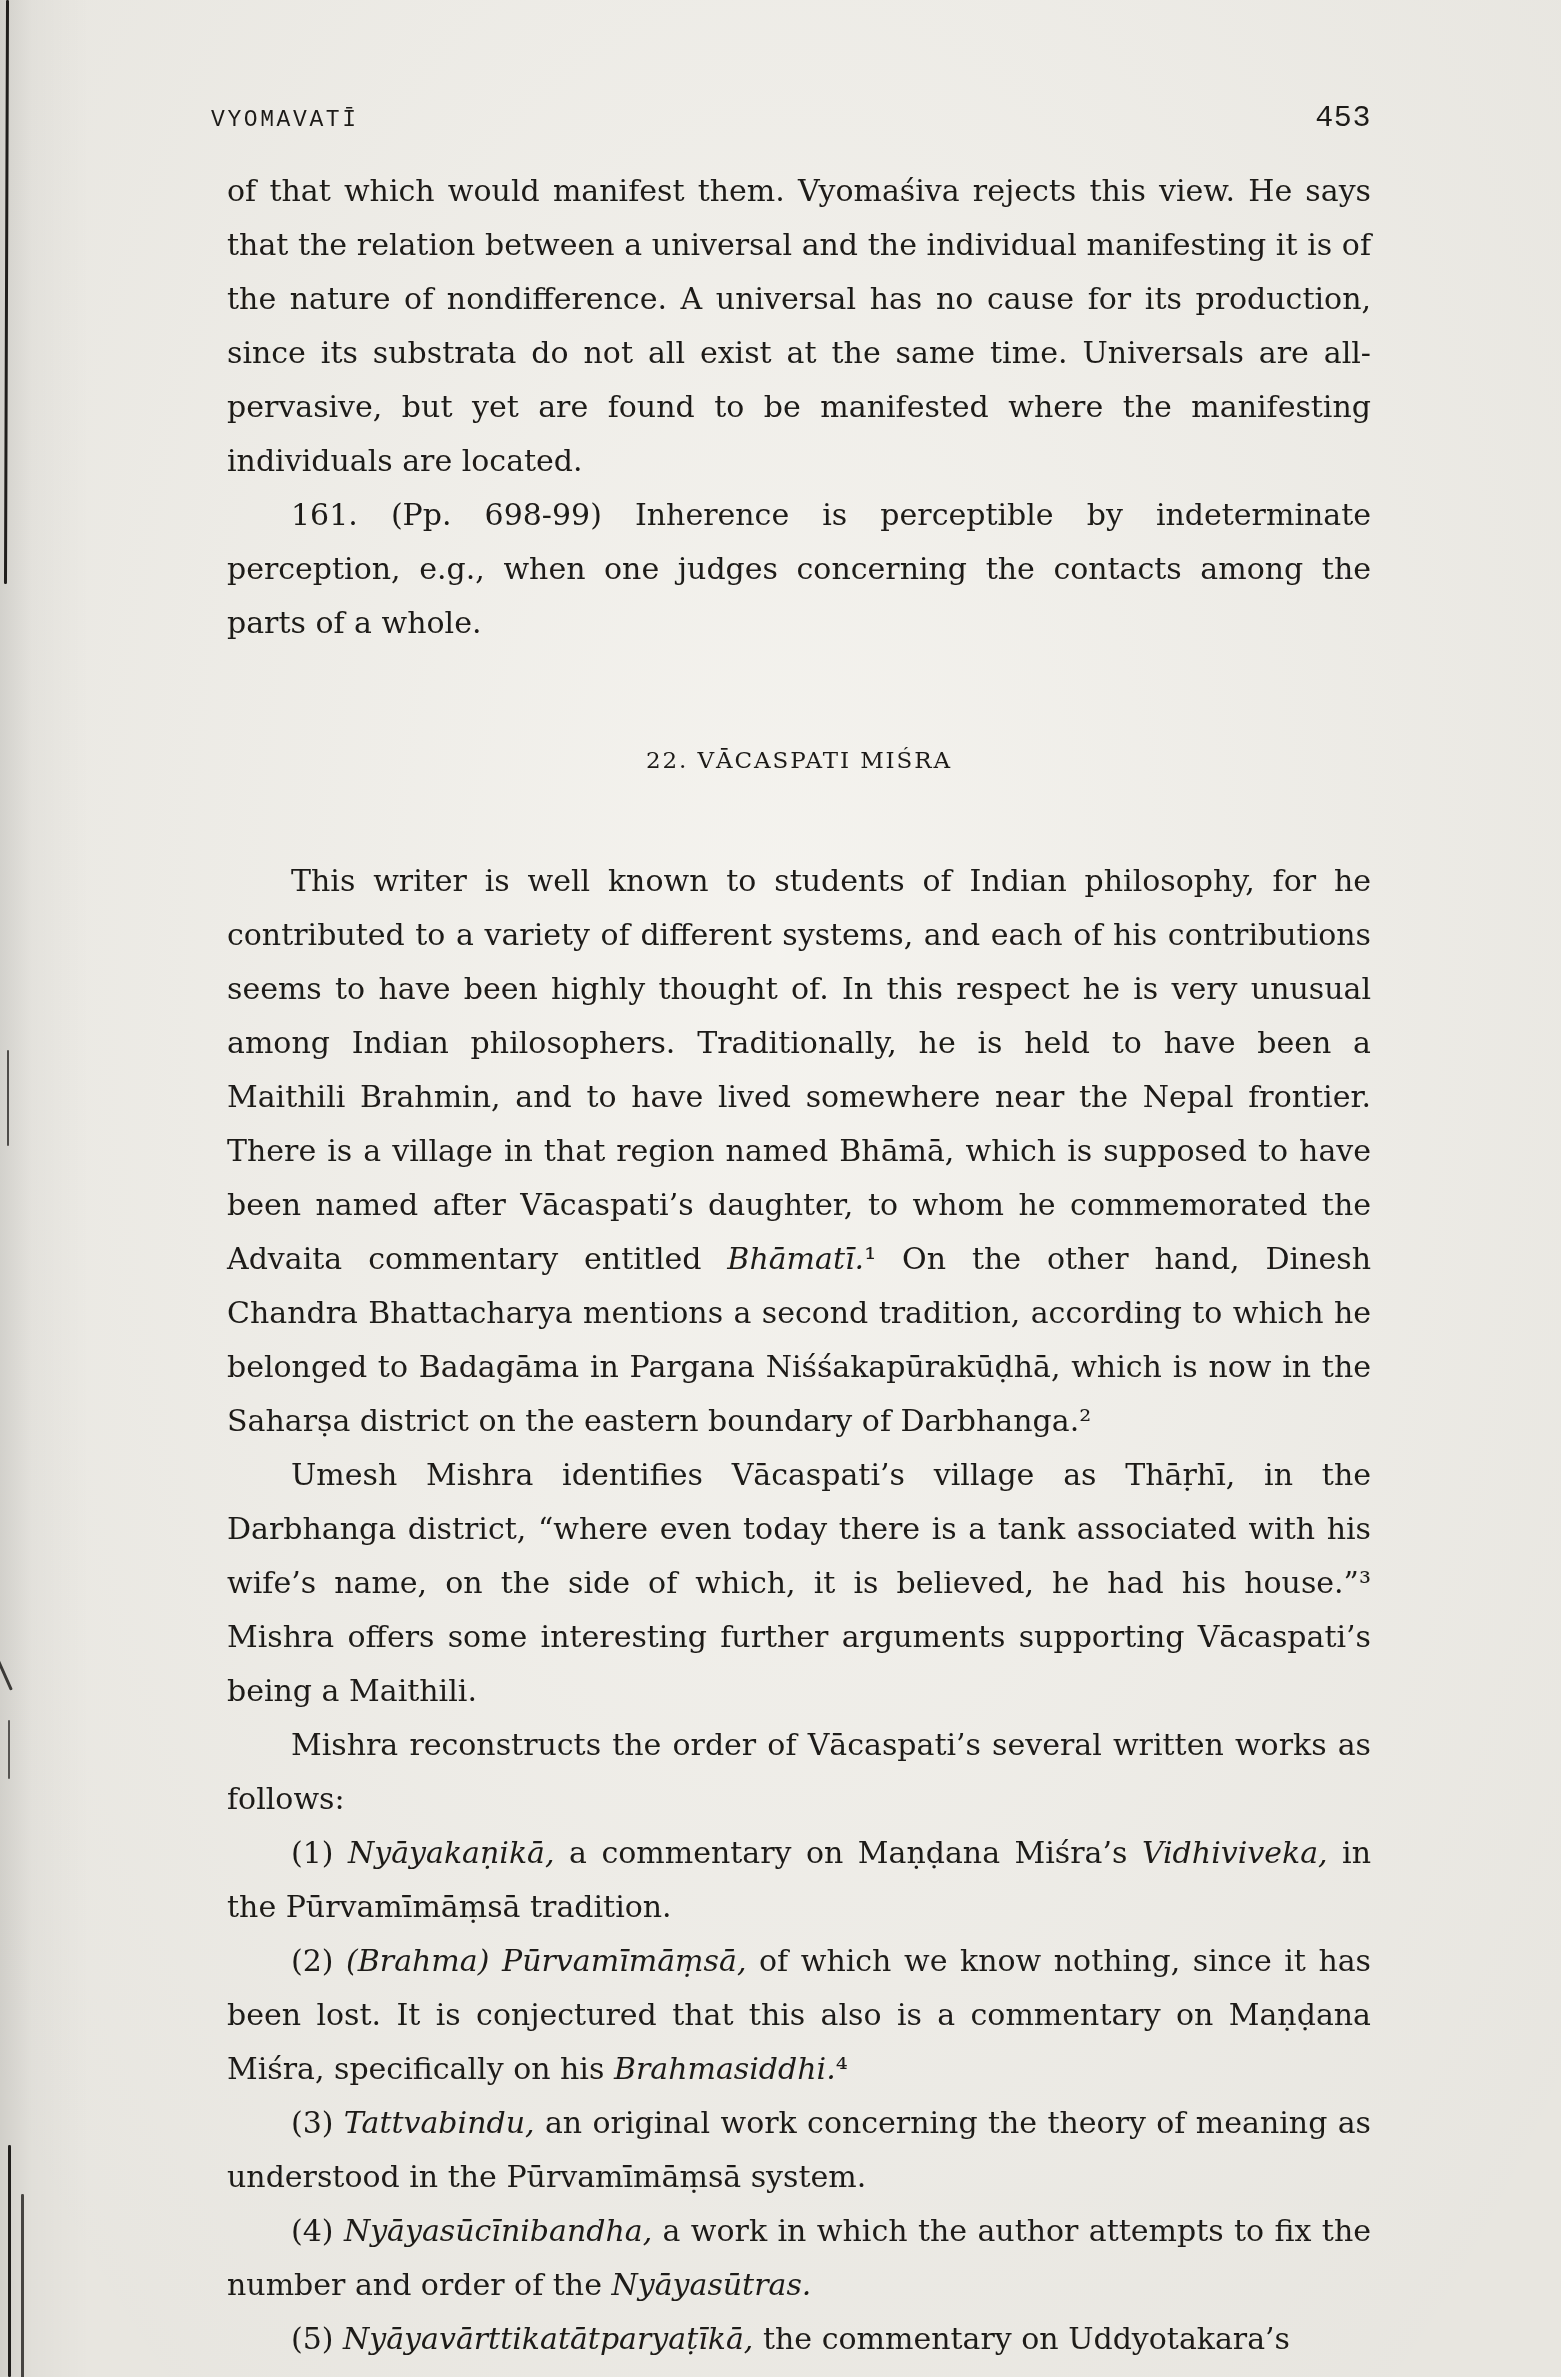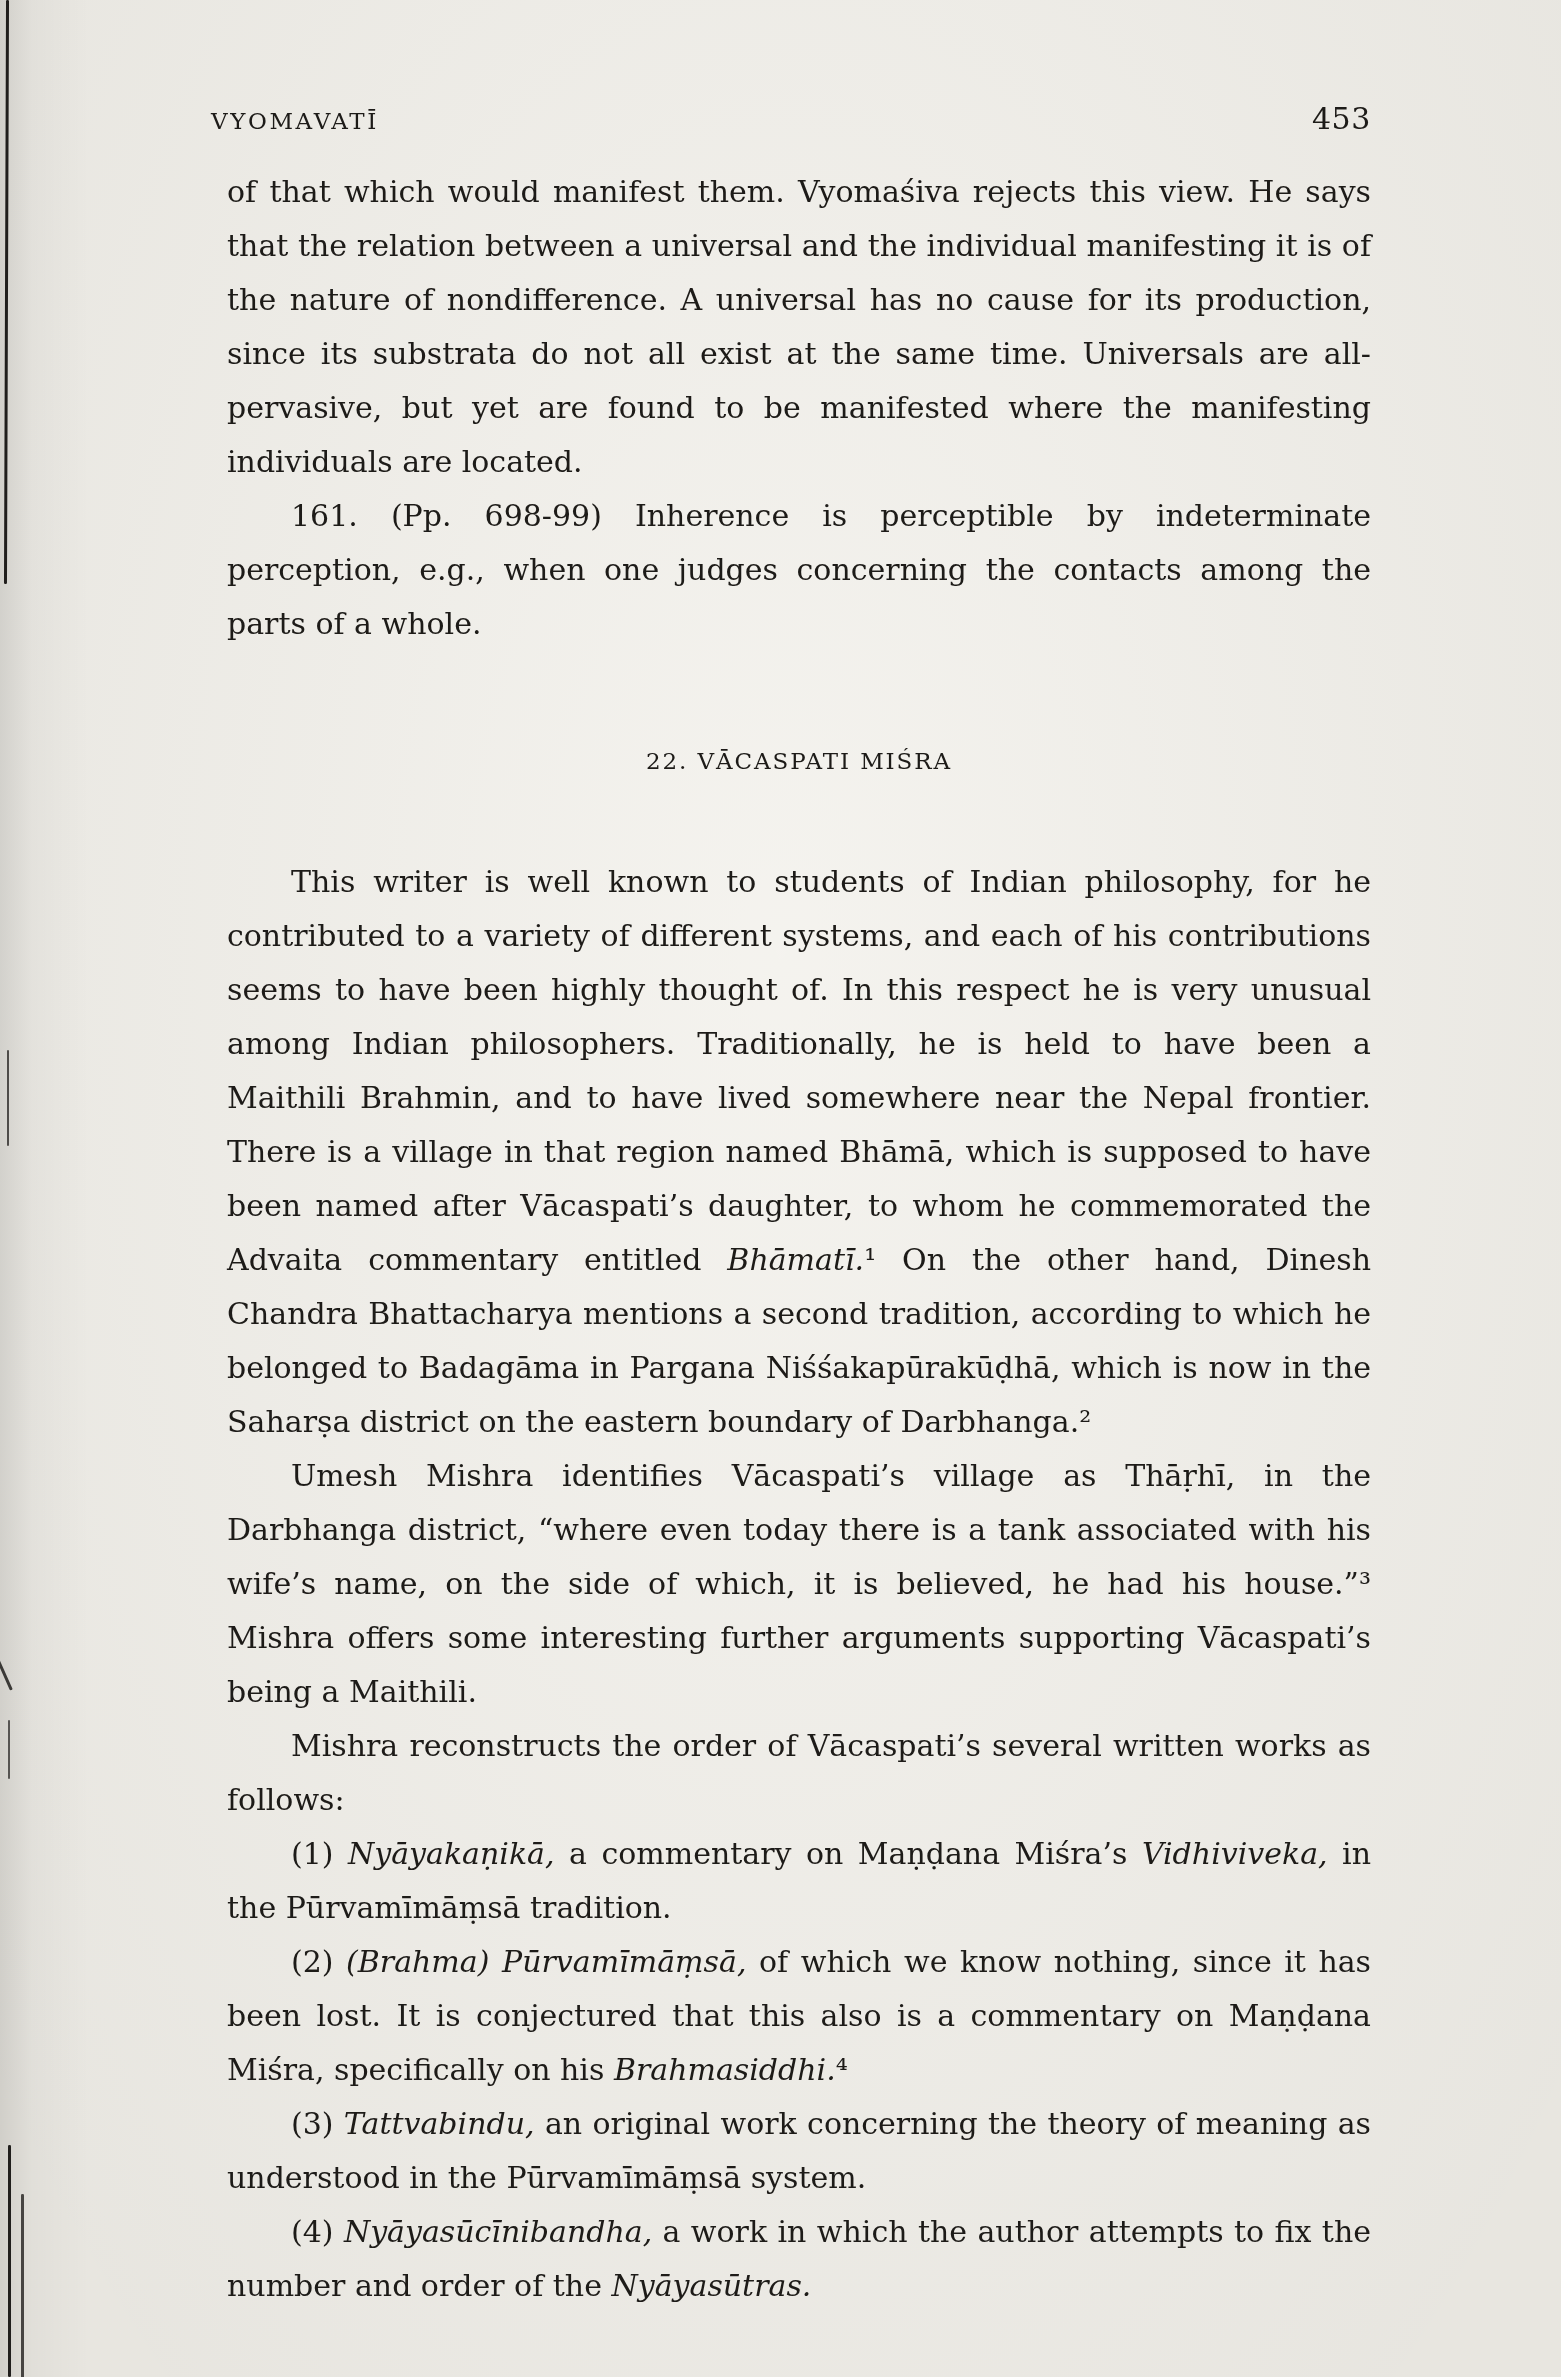--- a/index.html
+++ b/index.html
@@ -33,20 +33,21 @@
   .page{
     position:absolute;
     left:211px;
     top:101px;
     width:1160px;
   }
   .pagehead{
     display:flex;
     justify-content:space-between;
     align-items:baseline;
+    font-family:Liberation Mono, monospace;
   }
   .running{
     font-size:23px;
     letter-spacing:2.6px;
     font-variant:small-caps;
     text-transform:uppercase;
   }
   .pagenum{
     font-size:30px;
     letter-spacing:0.6px;
@@ -93,17 +94,18 @@
         <p class="paragraph"><span>of that which would manifest them. Vyomaśiva rejects this view. He says that the relation between a universal and the individual manifesting it is of the nature of nondifference. A universal has no cause for its production, since its substrata do not all exist at the same time. Universals are all-pervasive, but yet are found to be manifested where the manifesting individuals are located.</span></p>
         <p class="paragraph indent"><span>161. (Pp. 698-99) Inherence is perceptible by indeterminate perception, e.g., when one judges concerning the contacts among the parts of a whole.</span></p>
         <h2 class="section-heading"><span>22. VĀCASPATI MIŚRA</span></h2>
         <p class="paragraph indent"><span>This writer is well known to students of Indian philosophy, for he contributed to a variety of different systems, and each of his contributions seems to have been highly thought of. In this respect he is very unusual among Indian philosophers. Traditionally, he is held to have been a Maithili Brahmin, and to have lived somewhere near the Nepal frontier. There is a village in that region named Bhāmā, which is supposed to have been named after Vācaspati’s daughter, to whom he commemorated the Advaita commentary entitled </span><em>Bhāmatī.</em><span>¹ On the other hand, Dinesh Chandra Bhattacharya mentions a second tradition, according to which he belonged to Badagāma in Pargana Niśśakapūrakūḍhā, which is now in the Saharṣa district on the eastern boundary of Darbhanga.²</span></p>
         <p class="paragraph indent"><span>Umesh Mishra identifies Vācaspati’s village as Thāṛhī, in the Darbhanga district, “where even today there is a tank associated with his wife’s name, on the side of which, it is believed, he had his house.”³ Mishra offers some interesting further arguments supporting Vācaspati’s being a Maithili.</span></p>
         <p class="paragraph indent"><span>Mishra reconstructs the order of Vācaspati’s several written works as follows:</span></p>
         <p class="paragraph indent"><span>(1) </span><em>Nyāyakaṇikā,</em><span> a commentary on Maṇḍana Miśra’s </span><em>Vidhiviveka,</em><span> in the Pūrvamīmāṃsā tradition.</span></p>
         <p class="paragraph indent"><span>(2) </span><em>(Brahma) Pūrvamīmāṃsā,</em><span> of which we know nothing, since it has been lost. It is conjectured that this also is a commentary on Maṇḍana Miśra, specifically on his </span><em>Brahmasiddhi.</em><span>⁴</span></p>
         <p class="paragraph indent"><span>(3) </span><em>Tattvabindu,</em><span> an original work concerning the theory of meaning as understood in the Pūrvamīmāṃsā system.</span></p>
         <p class="paragraph indent"><span>(4) </span><em>Nyāyasūcīnibandha,</em><span> a work in which the author attempts to fix the number and order of the </span><em>Nyāyasūtras.</em></p>
+        <p class="paragraph indent"><span>(5) </span><em>Nyāyavārttikatātparyaṭīkā,</em><span> the commentary on Uddyotakara’s</span></p>
       </main>
   </div>
 
 </div>
 
 
 </body></html>

